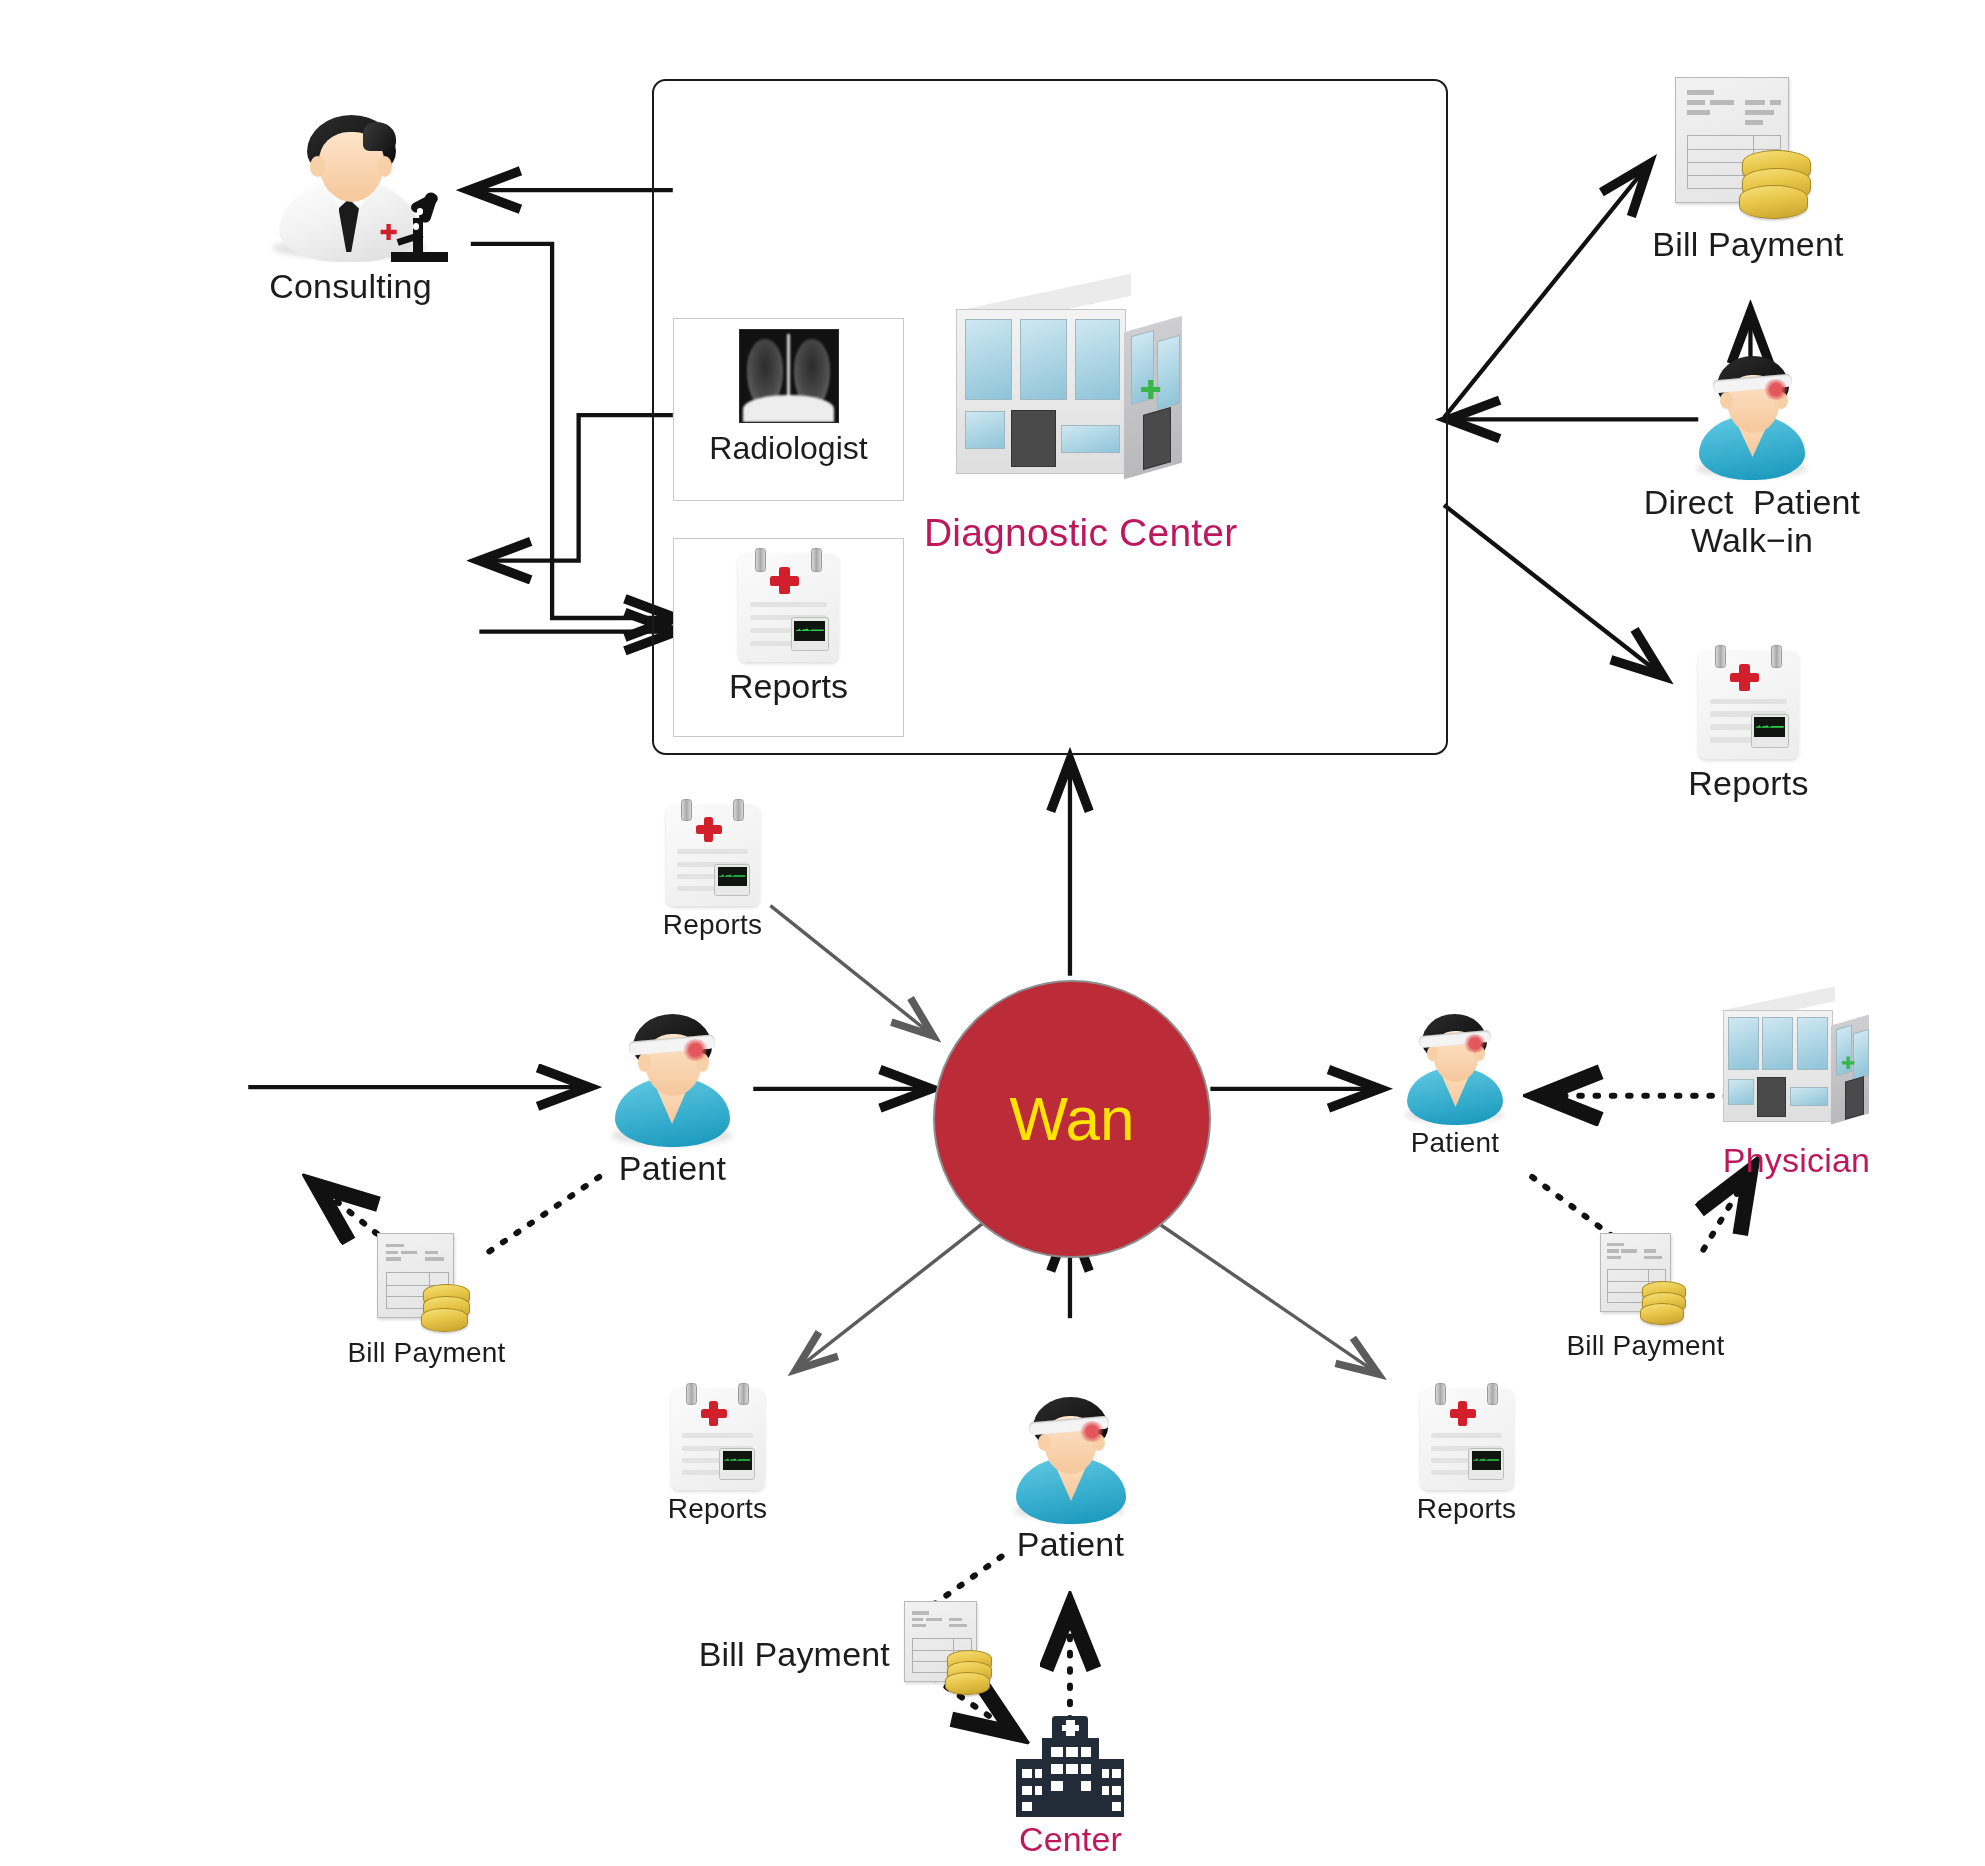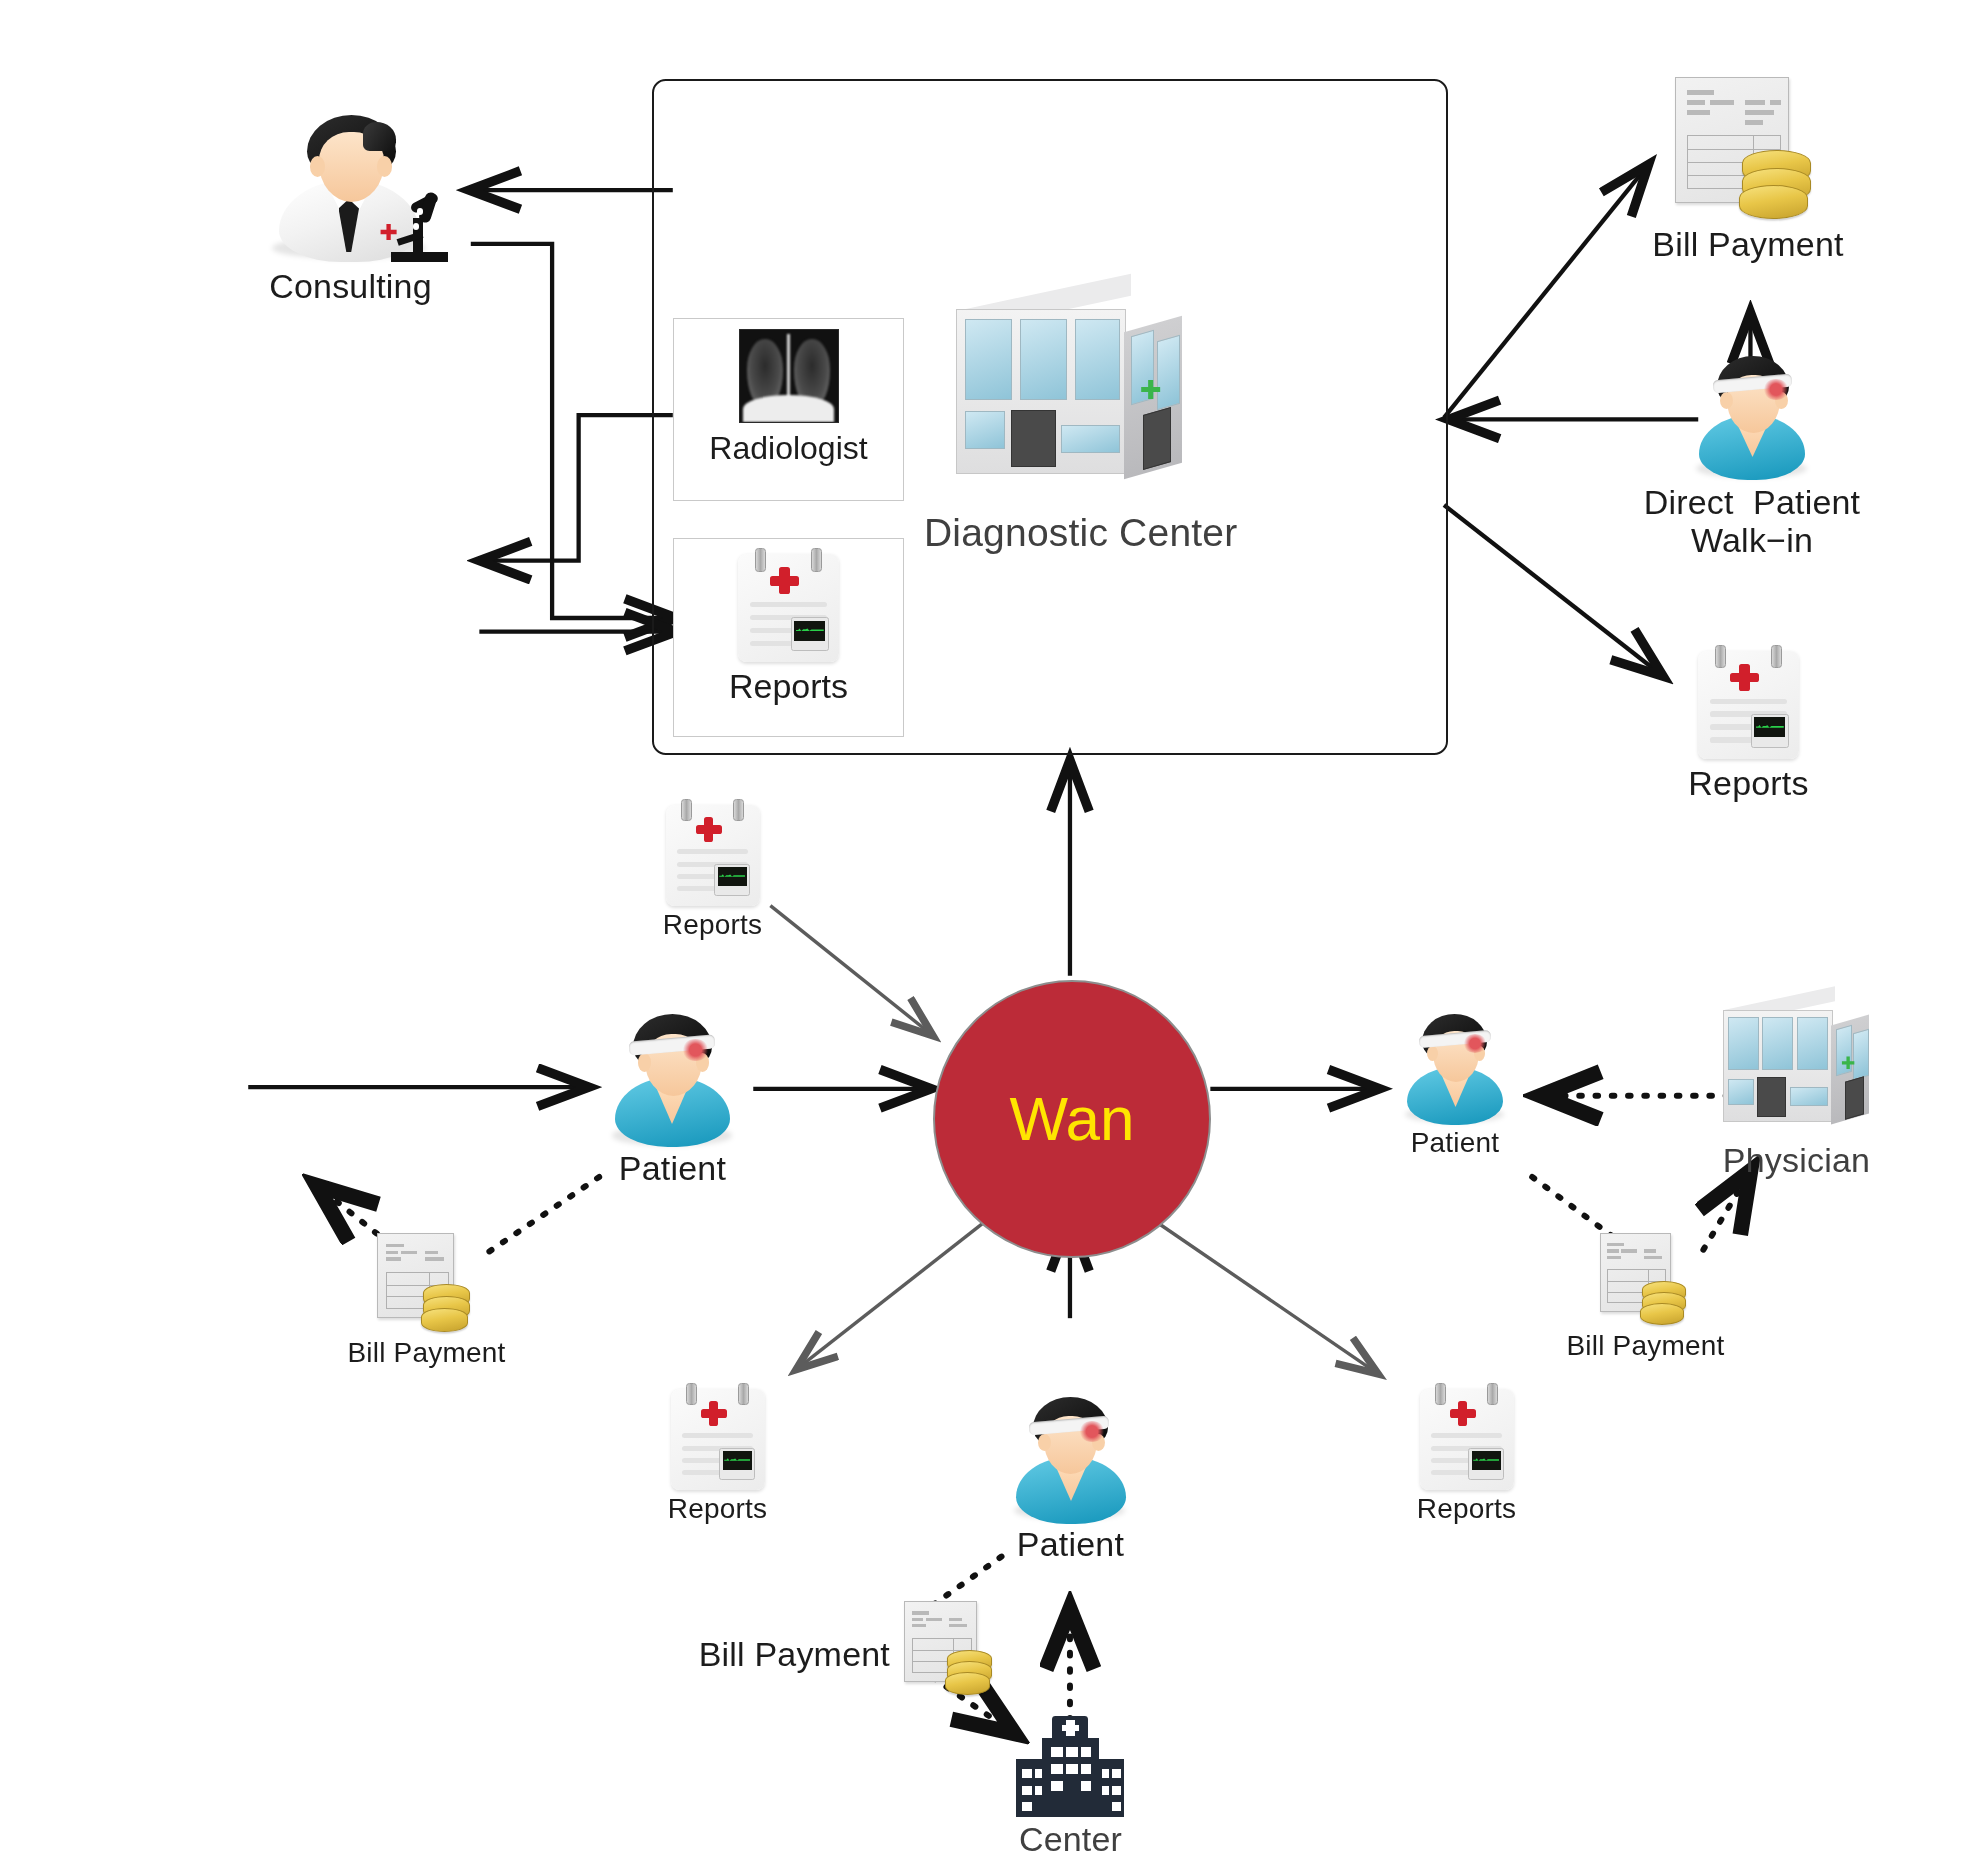--- a/index.html
+++ b/index.html
@@ -2,21 +2,21 @@
 <html style="font-size:13.7px"><head>
 <meta charset="utf-8">
 <style>
   html,body{margin:0;padding:0;background:#ffffff;}
   body{font-family:"Liberation Sans","DejaVu Sans",sans-serif;}
   #stage{position:relative;width:1985px;height:1866px;background:#fff;overflow:hidden;}
   #wires{position:absolute;left:0;top:0;width:1985px;height:1866px;pointer-events:none;}
   .node{position:absolute;text-align:center;}
   .lbl{font-size:34px;color:#1c1c1c;line-height:1.12;white-space:pre;letter-spacing:0.2px;}
   .lbl.sm{font-size:28px;}
-  .lbl.red{color:#404040;}
+  .lbl.red{color:#be185d;}
   .lbl.big{font-size:39px;}
   .ico{position:relative;margin:0 auto;}
 
   
   #dc-box{position:absolute;left:652px;top:79px;width:792px;height:672px;
           border:2.6px solid #1a1a1a;border-radius:13.7px;background:transparent;}
   .svc{position:absolute;left:673px;width:229px;border:1.7px solid #c9c9c9;background:#fff;}
   #svc-lab{top:103px;height:180px;}
   #svc-rad{top:318px;height:181px;}
   #svc-rep{top:538px;height:197px;}

